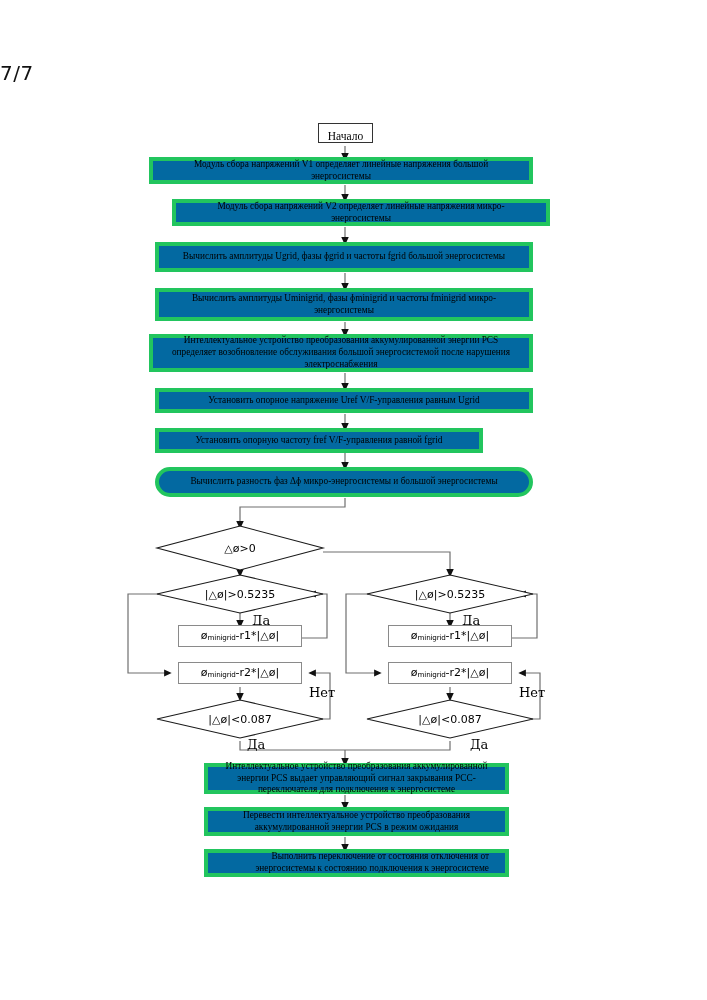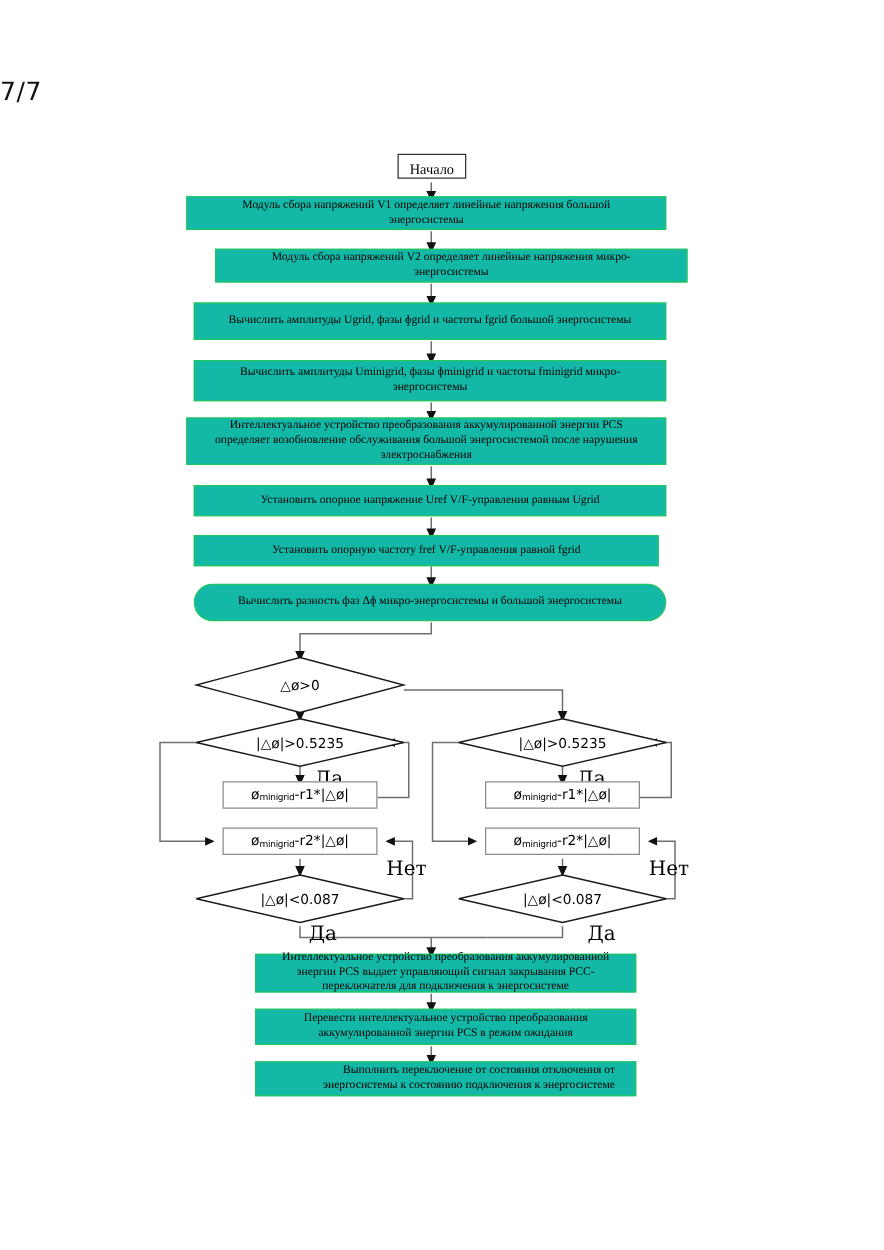--- a/index.html
+++ b/index.html
@@ -19,22 +19,22 @@
   }
   .fig-caption{
     position:absolute;width:100%;text-align:center;top:890px;
     font-family:"DejaVu Sans",sans-serif;font-size:23px;color:#111;
     letter-spacing:1px;
   }
 
   .node{position:absolute;box-sizing:border-box;}
 
   .proc{
-    border:1px solid #22c55e;
-    background:#14b8a6;
+    border:4px solid #22c55e;
+    background:#0369a1;
     display:flex;align-items:center;justify-content:center;
     text-align:center;
     font-size:9.3px;color:#000;
     line-height:1.28;
     padding:2px 16px;
   }
 
   .terminator{
     border:1px solid #333;background:#fff;
     display:flex;align-items:center;justify-content:center;
@@ -53,21 +53,21 @@
   .diamond-wrap svg{position:absolute;left:0;top:0;overflow:visible;}
   .diamond-label{
     position:absolute;left:0;top:0;width:100%;height:100%;
     display:flex;align-items:center;justify-content:center;
     font-family:"DejaVu Sans",sans-serif;font-size:11px;color:#000;
     white-space:nowrap;pointer-events:none;
   }
 
   .edge-label{
     position:absolute;font-family:"DejaVu Serif",serif;
-    font-size:16px;color:#000;white-space:nowrap;
+    font-size:13px;color:#000;white-space:nowrap;
   }
 </style>
 </head>
 <body>
 
 <div id="sheet">
 
   <div class="page-num">7/7</div>
 
   <svg id="wires" viewBox="0 0 707 1000">
@@ -160,21 +160,21 @@
   </div>
 
   <div class="node proc" style="left:149px;top:334px;width:384px;height:38px;">
     <span>Интеллектуальное устройство преобразования аккумулированной энергии PCS определяет возобновление обслуживания большой энергосистемой после нарушения электроснабжения</span>
   </div>
 
   <div class="node proc" style="left:155px;top:388px;width:378px;height:25px;">
     <span>Установить опорное напряжение Uref V/F-управления равным Ugrid</span>
   </div>
 
-  <div class="node proc" style="left:155px;top:428px;width:372px;height:25px;">
+  <div class="node proc" style="left:155px;top:428px;width:328px;height:25px;">
     <span>Установить опорную частоту fref V/F-управления равной fgrid</span>
   </div>
 
   <div class="node proc" style="left:155px;top:467px;width:378px;height:30px;border-radius:15px;">
     <span>Вычислить разность фаз Δɸ микро-энергосистемы и большой энергосистемы</span>
   </div>
 
   <div class="diamond-wrap" style="left:157px;top:526px;width:166px;height:44px;">
     <svg width="166" height="44" viewBox="0 0 166 44">
       <polygon points="83,0 166,22 83,44 0,22" fill="#fff" stroke="#1a1a1a" stroke-width="1.1"></polygon>

